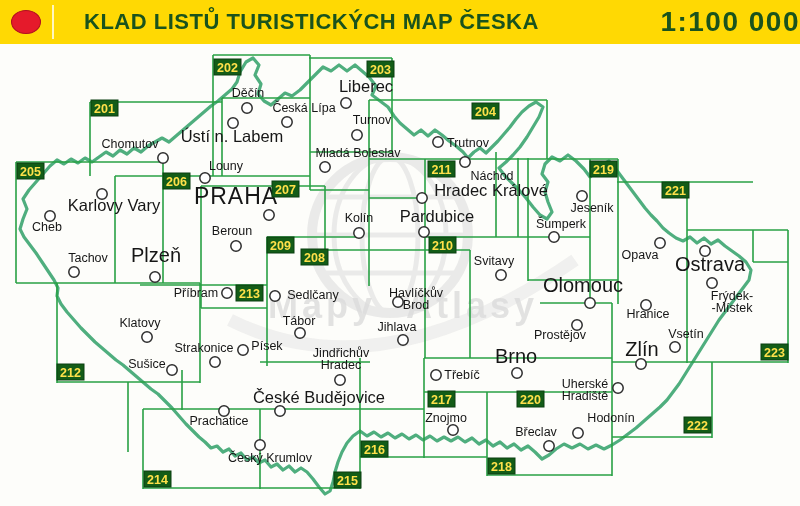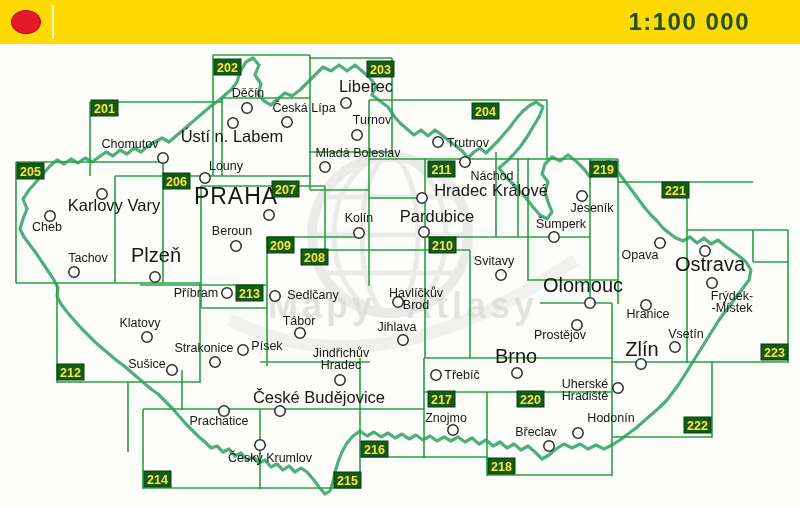--- a/index.html
+++ b/index.html
@@ -3,21 +3,21 @@
 <meta charset="utf-8">
 <style>
   html,body{margin:0;padding:0;background:#fff;}
   .page{position:relative;width:800px;height:506px;background:#fdfdfa;overflow:hidden;
         font-family:"Liberation Sans", sans-serif;}
   .header{position:absolute;top:0;left:0;width:800px;height:44px;display:flex;align-items:center;z-index:3;}
   .logo-box{width:52px;display:flex;justify-content:center;align-items:center;}
   .dot{width:28px;height:22px;border-radius:50%;}
   .hdr-divider{width:2px;height:34px;background:rgba(255,255,255,.75);margin-right:30px;}
   .title{font-size:22px;font-weight:bold;letter-spacing:.5px;white-space:nowrap;}
-  .scale{margin-left:auto;padding-right:50px;font-size:24px;font-weight:bold;letter-spacing:1.5px;}
+  .scale{margin-left:auto;font-size:28px;font-weight:bold;letter-spacing:1.5px;}
   .map-wrap{position:absolute;top:0;left:0;width:800px;height:506px;z-index:1;}
   svg text.city{fill:#161616;}
   .city-s{font-size:12.5px;}
   .city-m{font-size:16.5px;}
   .city-l{font-size:20px;}
   .city-xl{font-size:23px;letter-spacing:1px;}
   .badge-num{font-size:12.5px;font-weight:bold;}
   .wm-text{font-size:36px;font-weight:bold;letter-spacing:4px;}
 </style>
 </head>
@@ -297,16 +297,17 @@
           <text x="774.5" y="356.5" class="badge-num" text-anchor="middle" fill="#ffe14a">223</text>
         </g>
       </svg>
   </div>
 
   <div class="header" style="background: rgb(255, 217, 3); color: rgb(26, 83, 29);">
     <div class="logo-box">
       <span class="dot" style="background: rgb(229, 26, 43); border: 1px solid rgb(176, 16, 32);"></span>
     </div>
     <div class="hdr-divider"></div>
+    <div class="title">KLAD LISTŮ TURISTICKÝCH MAP ČESKA</div>
     <div class="scale">1:100 000</div>
   </div>
 
 </div>
 
 </body></html>

